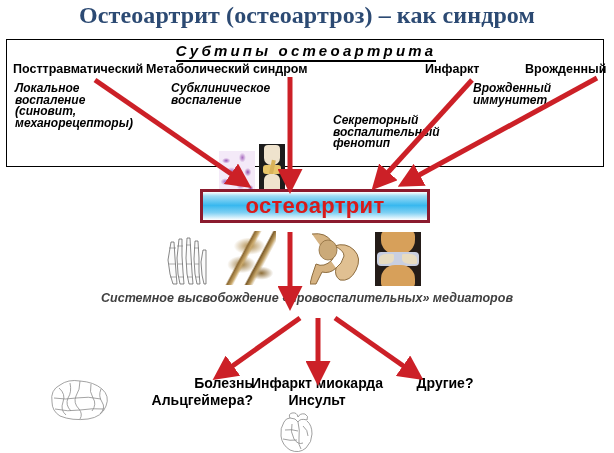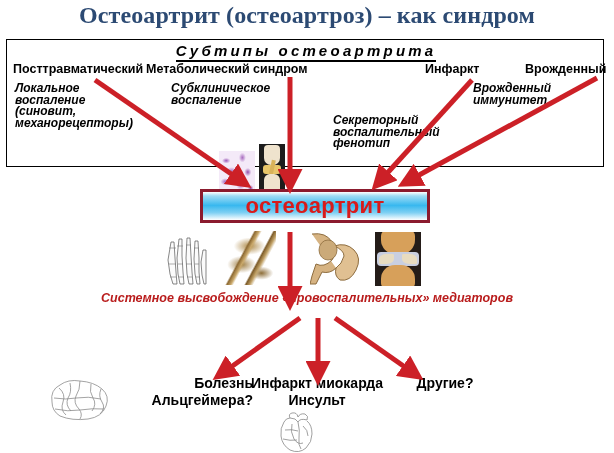--- a/index.html
+++ b/index.html
@@ -199,21 +199,21 @@
   
   #mediators-caption {
     position: absolute;
     left: 0;
     top: 291px;
     width: 614px;
     text-align: center;
     font-size: 12.5px;
     font-weight: bold;
     font-style: italic;
-    color: #b91c1c;
+    color: #404040;
     white-space: nowrap;
   }
 
   
   .outcome-label {
     position: absolute;
     font-size: 14px;
     font-weight: bold;
     color: #000000;
     white-space: pre-line;

